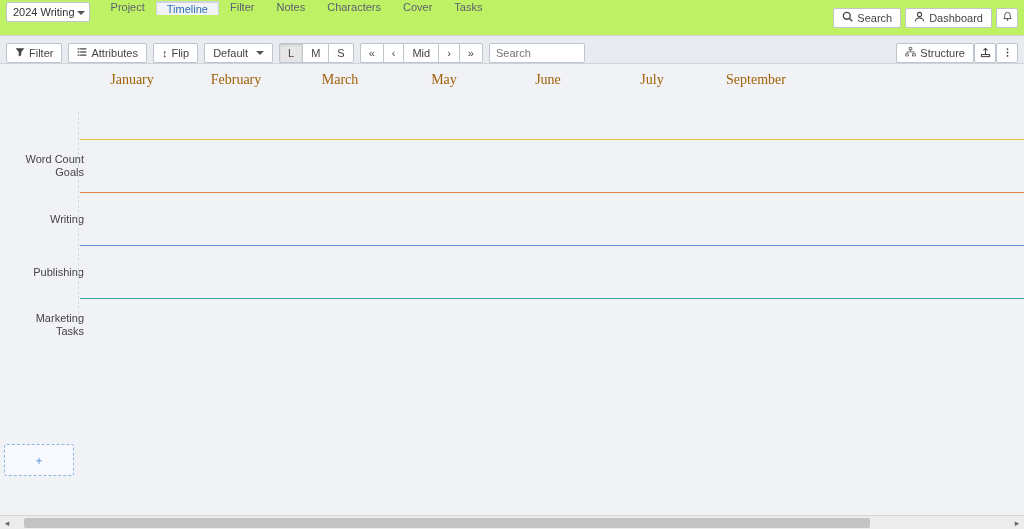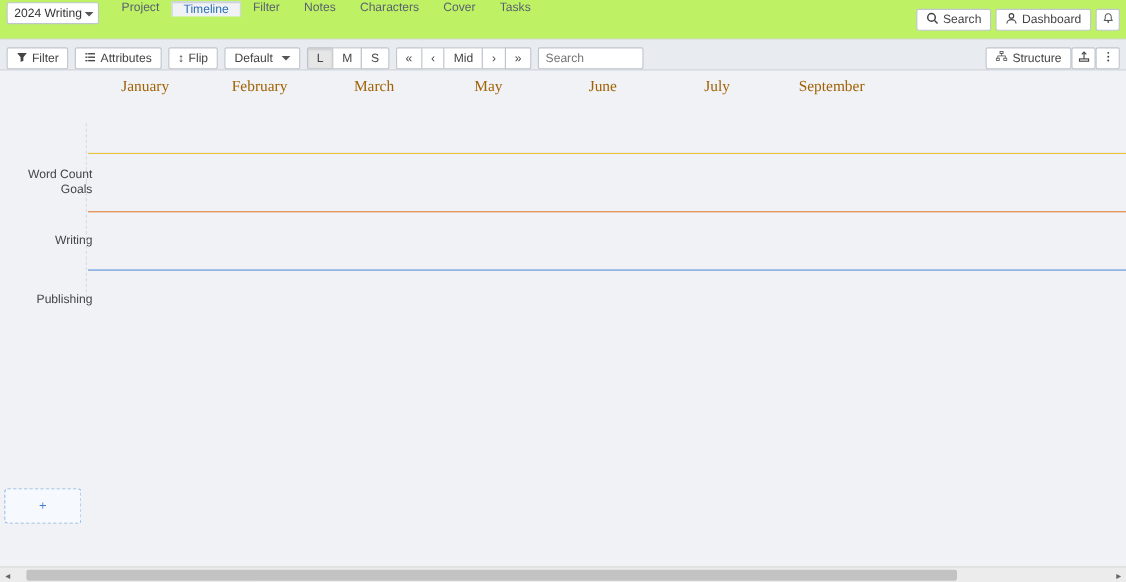--- a/index.html
+++ b/index.html
@@ -293,20 +293,26 @@
       <div class="row">
         <div class="row-sep"></div>
         <div class="row-label">Writing</div>
         <div class="row-axis" style="border-top-color: rgb(224, 128, 58);"></div>
       </div>
       <div class="row">
         <div class="row-sep"></div>
         <div class="row-label">Publishing</div>
         <div class="row-axis" style="border-top-color: rgb(90, 143, 214);"></div>
       </div>
+      <div class="row">
+        <div class="row-sep"></div>
+        <div class="row-label">Marketing
+Tasks</div>
+        <div class="row-axis" style="border-top-color: rgb(58, 167, 160);"></div>
+      </div>
     </div>
   <div class="add-track">
     <span class="ico">＋</span>
   </div>
 </div>
 
 <div class="hscroll">
   <div class="arrow">◂</div>
   <div class="track">
     <div class="thumb"></div>

